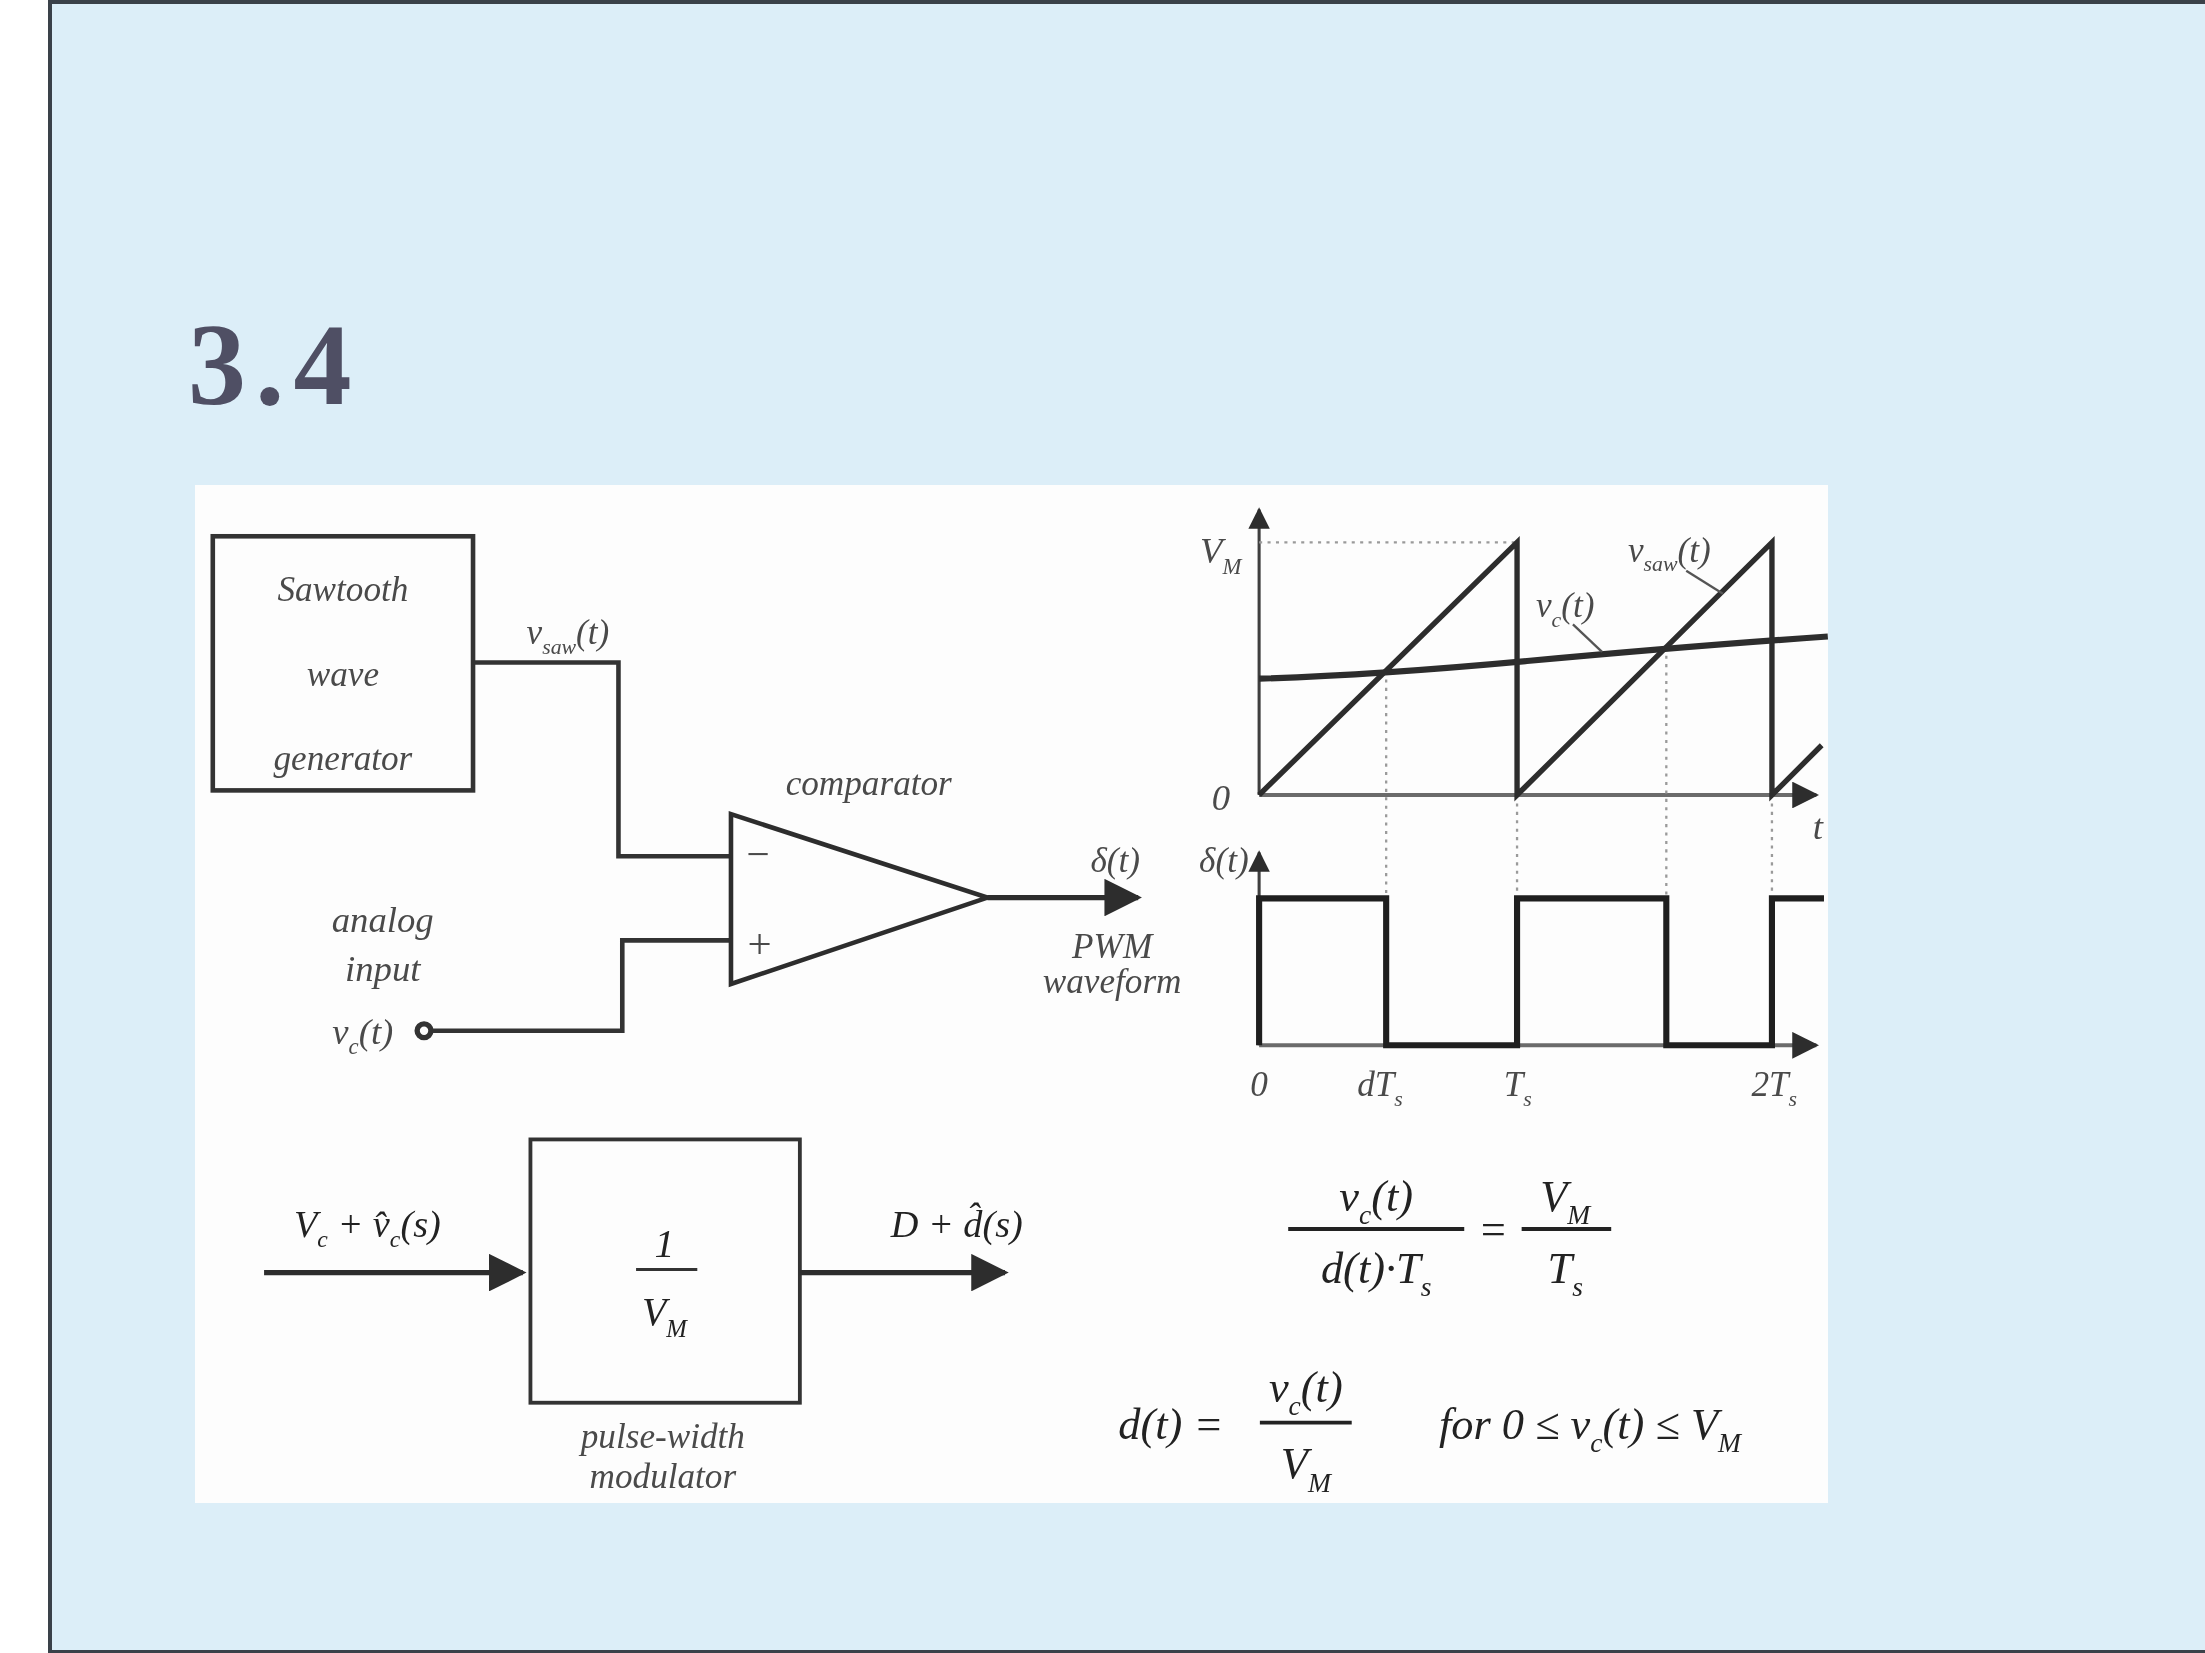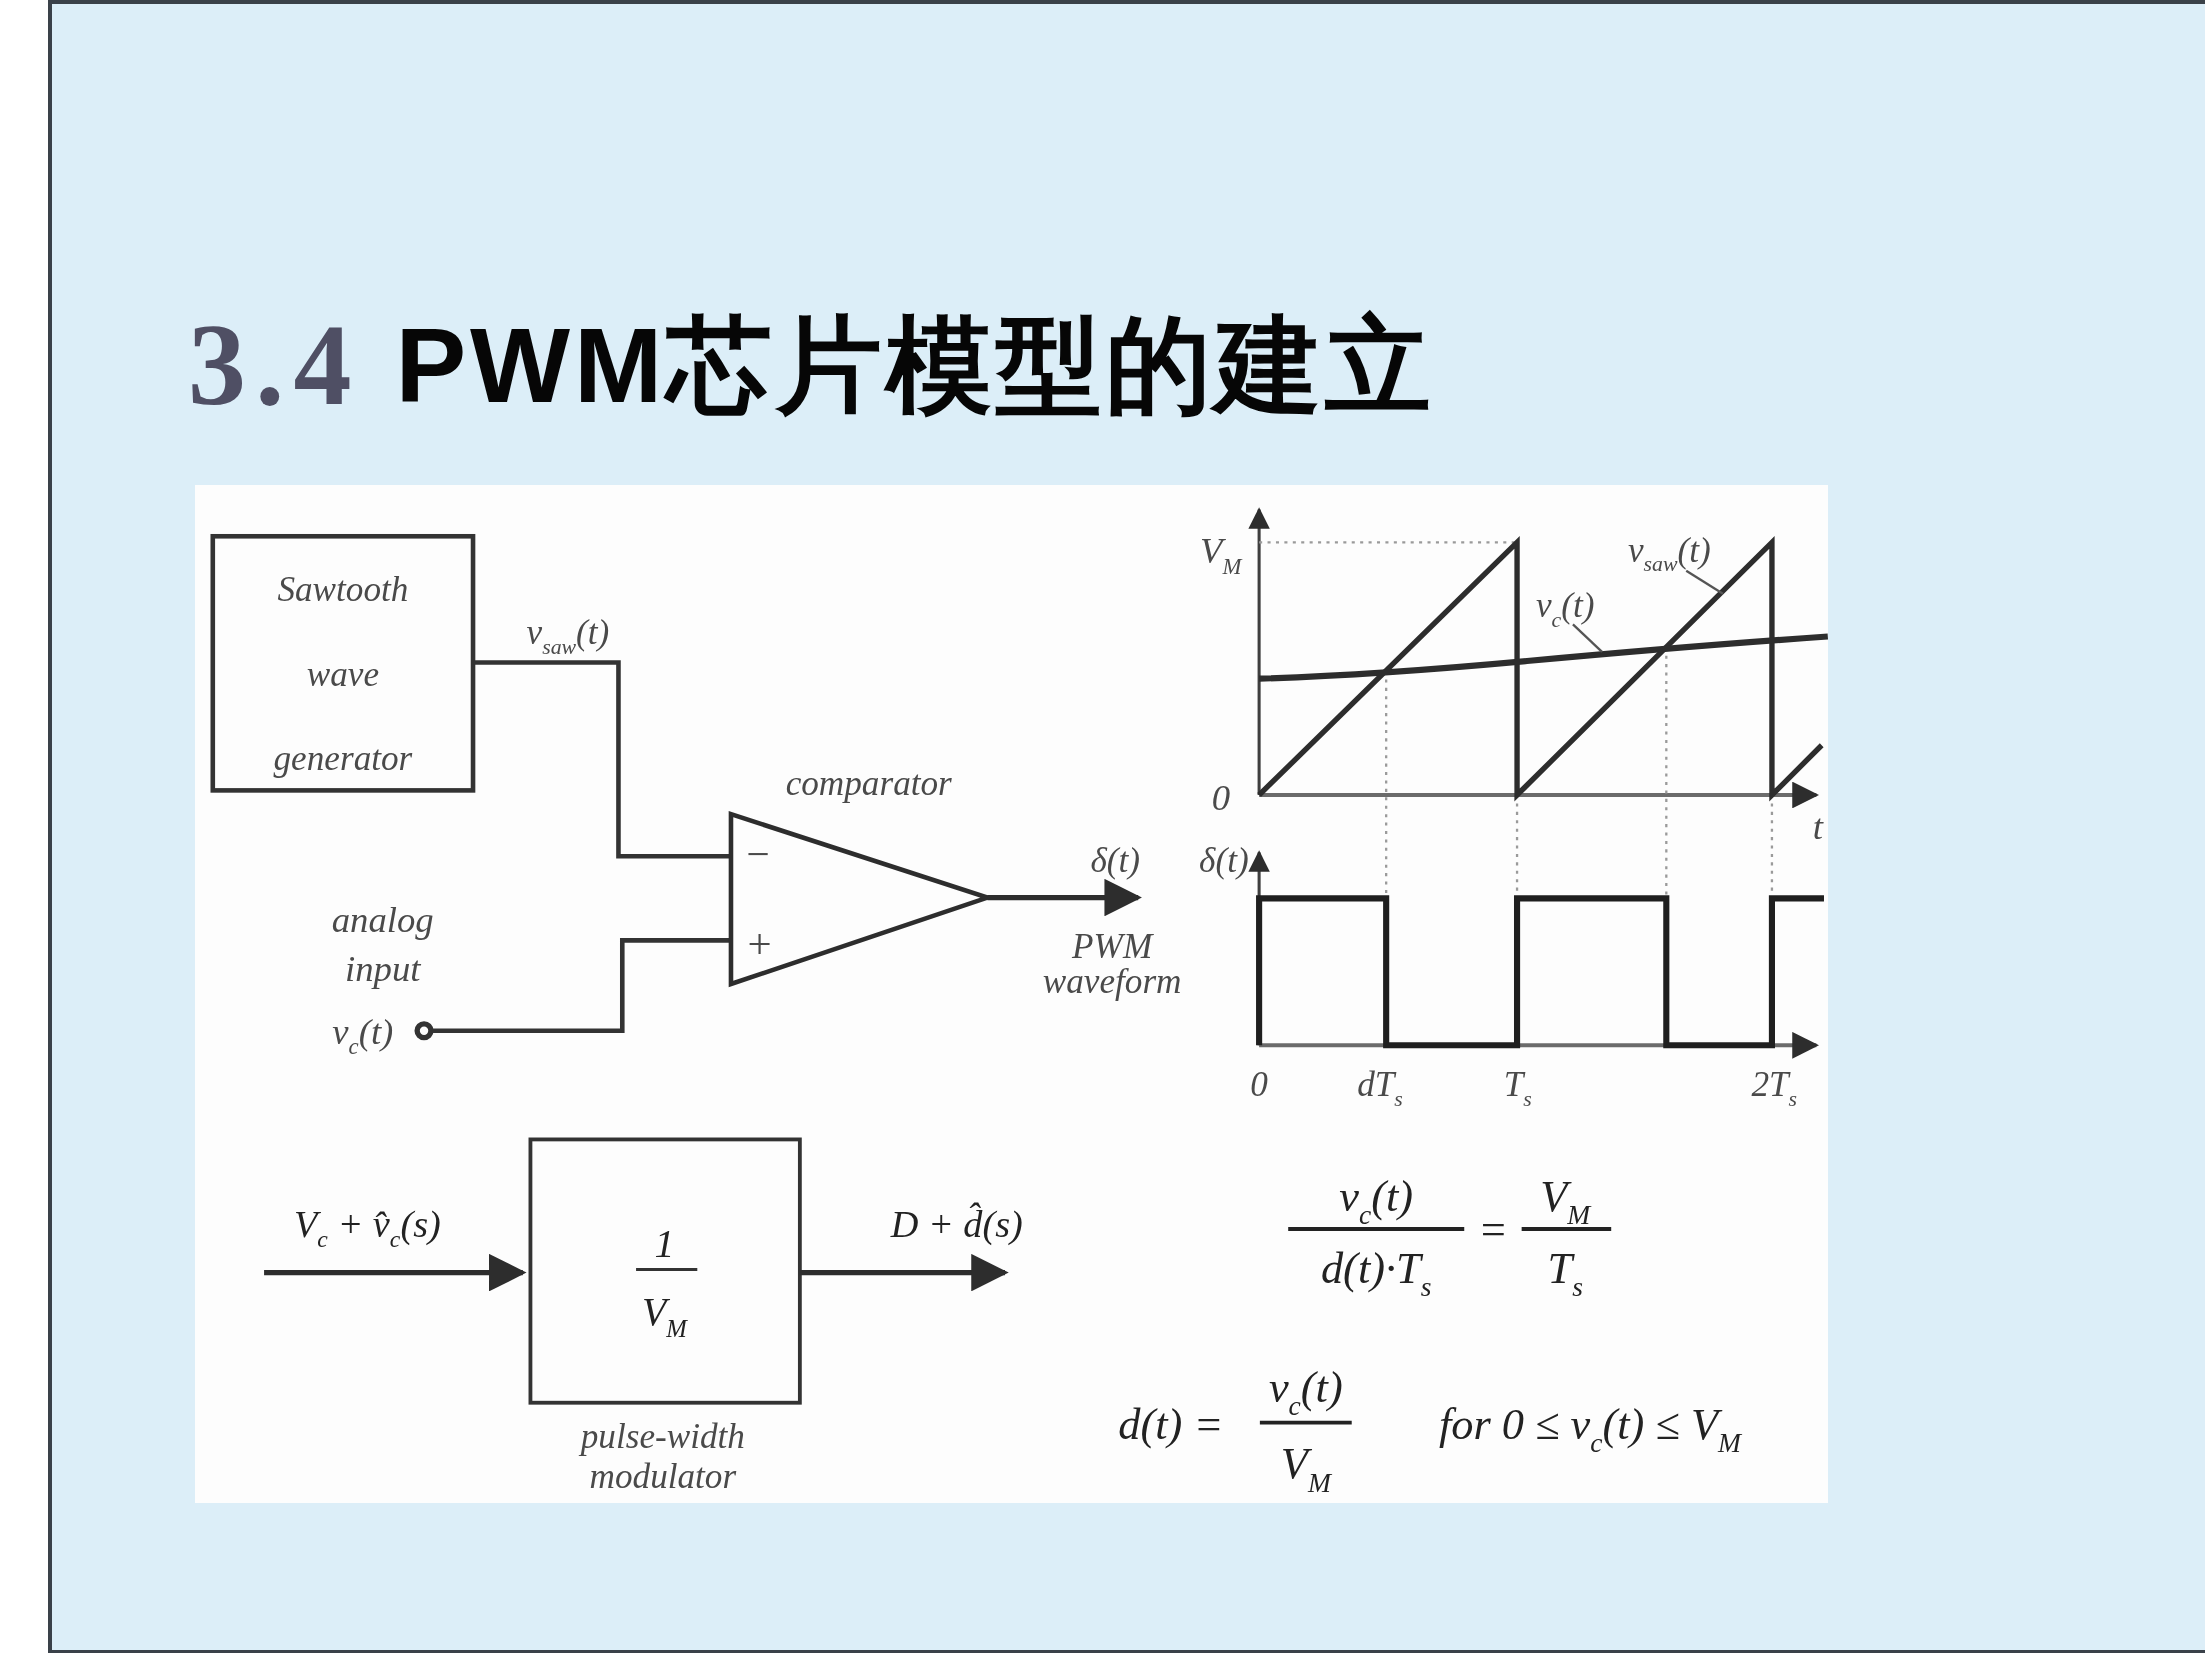--- a/index.html
+++ b/index.html
@@ -18,21 +18,20 @@
   .math{font-style:italic;fill:#222;}
   .sub{font-size:0.62em;}
 </style>
 </head>
 <body>
 
 <div class="slide">
 
   <div class="title">
     <span class="title-num">3.4</span>
-    <span class="title-text">PWM芯片模型的建立</span>
   </div>
 
   <div class="figure">
     <svg width="1633" height="1018" viewBox="0 0 2133 1330">
       <defs>
         <marker id="arr" viewBox="0 0 10 10" refX="9" refY="5" markerWidth="7" markerHeight="7" orient="auto-start-reverse">
           <path d="M0,0 L10,5 L0,10 z" fill="#2d2d2d"></path>
         </marker>
       </defs>
 

